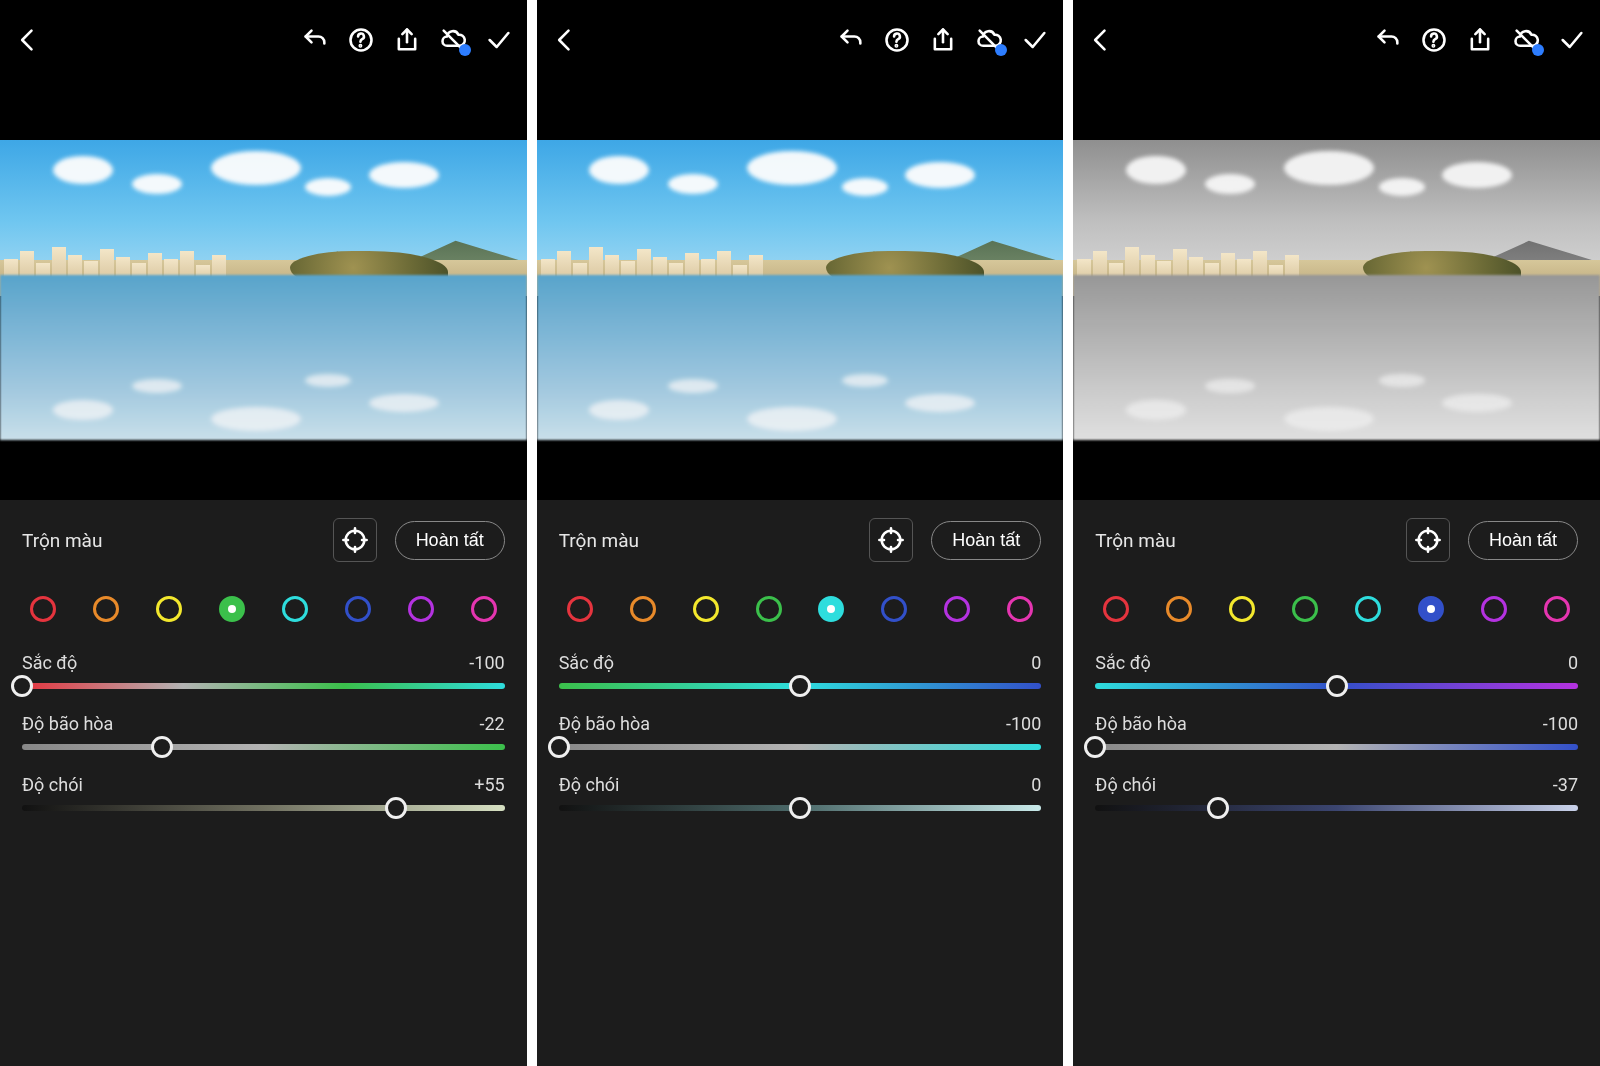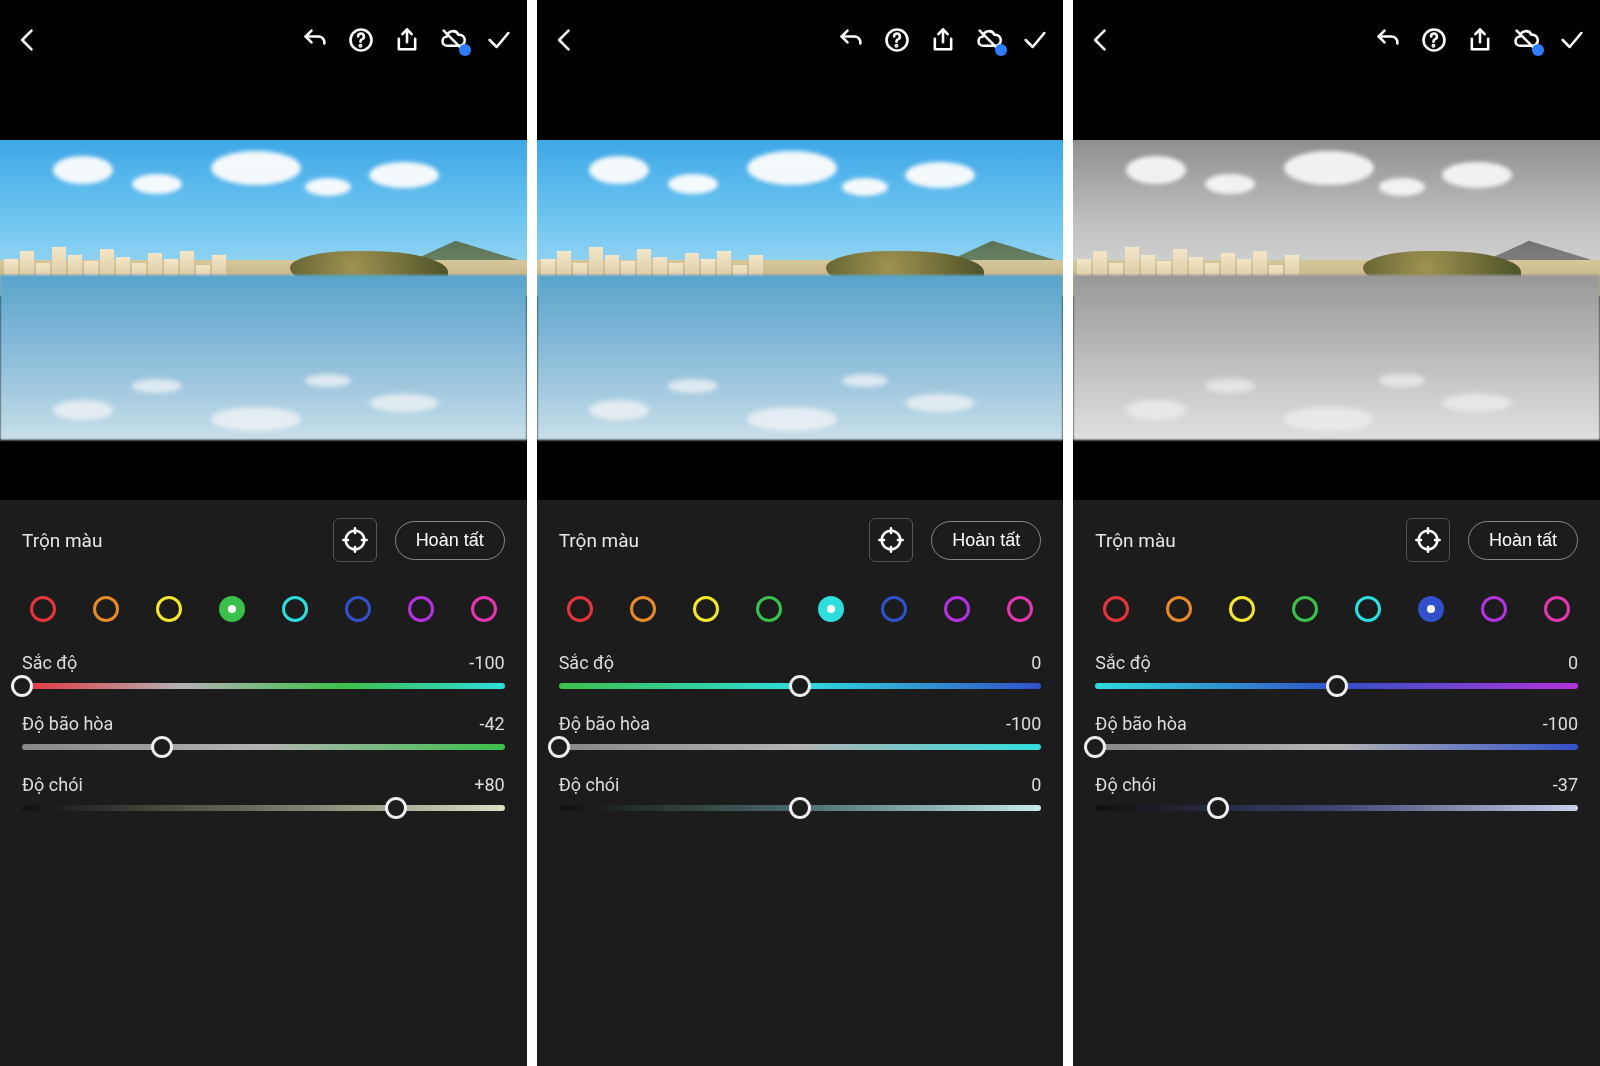--- a/index.html
+++ b/index.html
@@ -244,31 +244,31 @@
       <span>-100</span>
     </div>
     <div class="track" style="background:linear-gradient(90deg, #e5343e,#b3b3b3,#3bc04b,#2edddd)">
       <div class="knob" style="left:0%"></div>
     </div>
   </div>
 
   <div class="slider-row">
     <div class="slider-lab">
       <span>Độ bão hòa</span>
-      <span>-42</span>
+      <span>-22</span>
     </div>
     <div class="track" style="background:linear-gradient(90deg, #888,#b3b3b3,#3bc04b)">
       <div class="knob" style="left:28.999999999999996%"></div>
     </div>
   </div>
 
   <div class="slider-row">
     <div class="slider-lab">
       <span>Độ chói</span>
-      <span>+80</span>
+      <span>+55</span>
     </div>
     <div class="track" style="background:linear-gradient(90deg, #111,#707060,#d6e0c2)">
       <div class="knob" style="left:77.5%"></div>
     </div>
   </div>
   </div>
   </div>
 <div class="phone">
   <div class="topbar">
     <div class="left">

